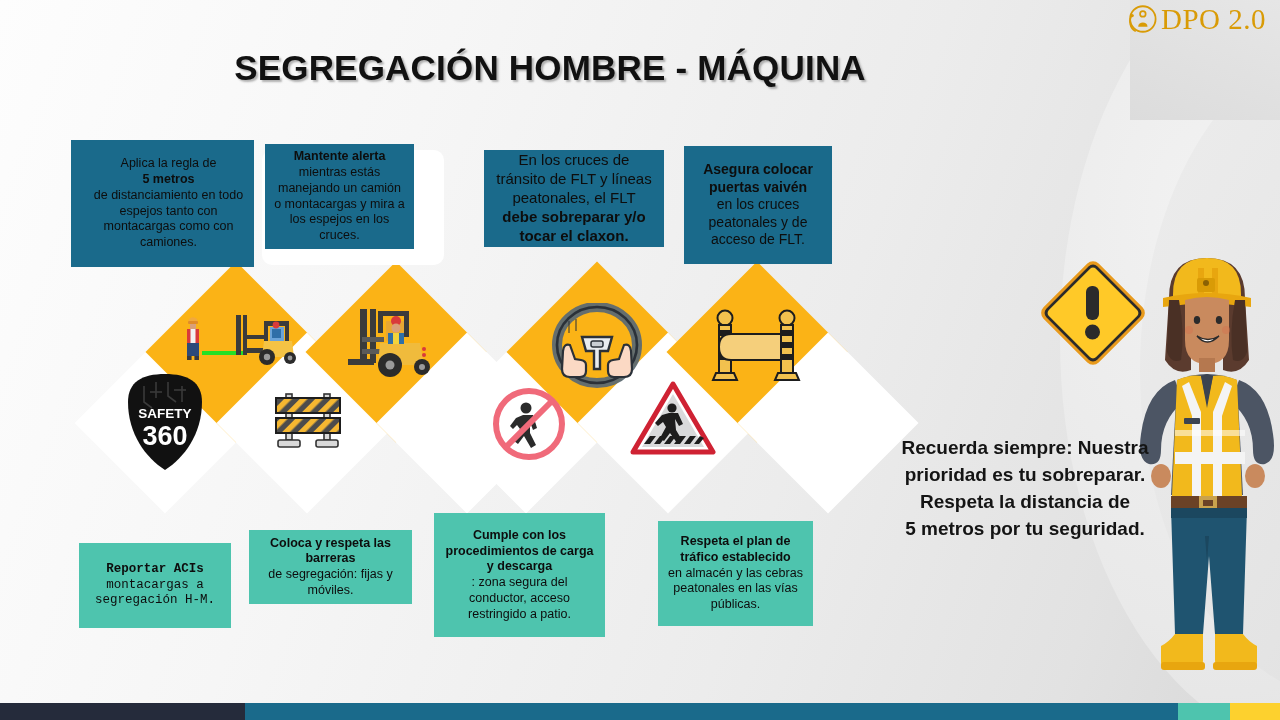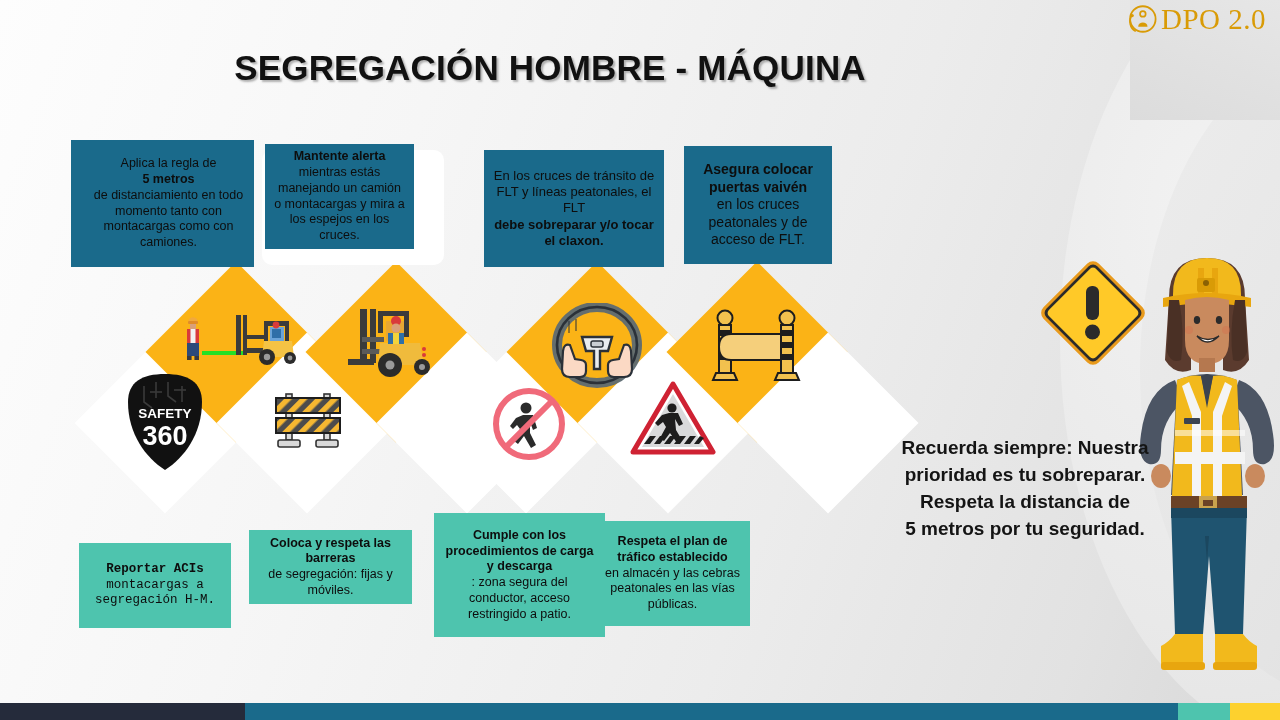--- a/index.html
+++ b/index.html
@@ -113,28 +113,28 @@
       <circle cx="8.4" cy="16" r="2" fill="#d99b06"></circle>
     </svg>
     <div class="logo-text">DPO 2.0</div>
   </div>
 
   <div class="title">SEGREGACIÓN HOMBRE - MÁQUINA</div>
 
   <div class="white-card" style="left:262px;top:150px;width:182px;height:115px;"></div>
 
   <div class="box blue" style="left:71px;top:140px;width:183px;height:127px;font-size:12.5px;padding-left:20px;">
-    <span><span>Aplica la regla de </span><b>5 metros</b><span> de distanciamiento en todo momento  tanto con montacargas como  con camiones.</span></span>
+    <span><span>Aplica la regla de </span><b>5 metros</b><span> de distanciamiento en todo espejos  tanto con montacargas como  con camiones.</span></span>
   </div>
 
   <div class="box blue" style="left:265px;top:144px;width:149px;height:105px;font-size:12.5px;">
     <span><b>Mantente alerta</b><span> mientras estás manejando un camión o montacargas y mira a los espejos en los cruces.</span></span>
   </div>
 
-  <div class="box blue" style="left:484px;top:150px;width:180px;height:117px;font-size:13px;">
+  <div class="box blue" style="left:484px;top:150px;width:180px;height:97px;font-size:15px;">
     <span><span>En los cruces de tránsito de FLT y líneas peatonales, el FLT </span><b>debe sobreparar y/o tocar el claxon.</b></span>
   </div>
 
   <div class="box blue" style="left:684px;top:146px;width:148px;height:118px;font-size:14px;">
     <span><b>Asegura colocar puertas vaivén</b><span> en los cruces peatonales y de acceso de FLT.</span></span>
   </div>
 
   <div class="dia white" style="left:101px;top:359px;"></div>
   <div class="dia yellow" style="left:172px;top:288px;"></div>
   <div class="dia white" style="left:243px;top:359px;"></div>
@@ -319,21 +319,21 @@
   </div>
 
   <div class="box teal" style="left:249px;top:530px;width:163px;height:74px;font-size:12.5px;">
     <span><b>Coloca y respeta las barreras</b><span> de segregación: fijas y móviles.</span></span>
   </div>
 
   <div class="box teal" style="left:434px;top:513px;width:171px;height:124px;font-size:12.5px;">
     <span><b>Cumple con los procedimientos de carga y descarga</b><span>: zona segura del conductor, acceso restringido a patio.</span></span>
   </div>
 
-  <div class="box teal" style="left:595px;top:521px;width:155px;height:105px;font-size:12.5px;">
+  <div class="box teal" style="left:658px;top:521px;width:155px;height:105px;font-size:12.5px;">
     <span><b>Respeta el plan de tráfico establecido</b><span> en almacén y las cebras peatonales en las vías públicas.</span></span>
   </div>
 
   <div class="warnsign">
     <svg viewBox="0 0 110 110" width="110" height="110">
       <g transform="translate(55,55) rotate(45) translate(-39,-39)">
         <rect x="0" y="0" width="78" height="78" rx="8" fill="#e89a1c"></rect>
         <rect x="3" y="3" width="72" height="72" rx="6" fill="#2b2b2b"></rect>
         <rect x="5" y="5" width="68" height="68" rx="5" fill="#ffc928"></rect>
         <rect x="5" y="5" width="68" height="68" rx="5" fill="none" stroke="#2b2b2b" stroke-width="1.2"></rect>

